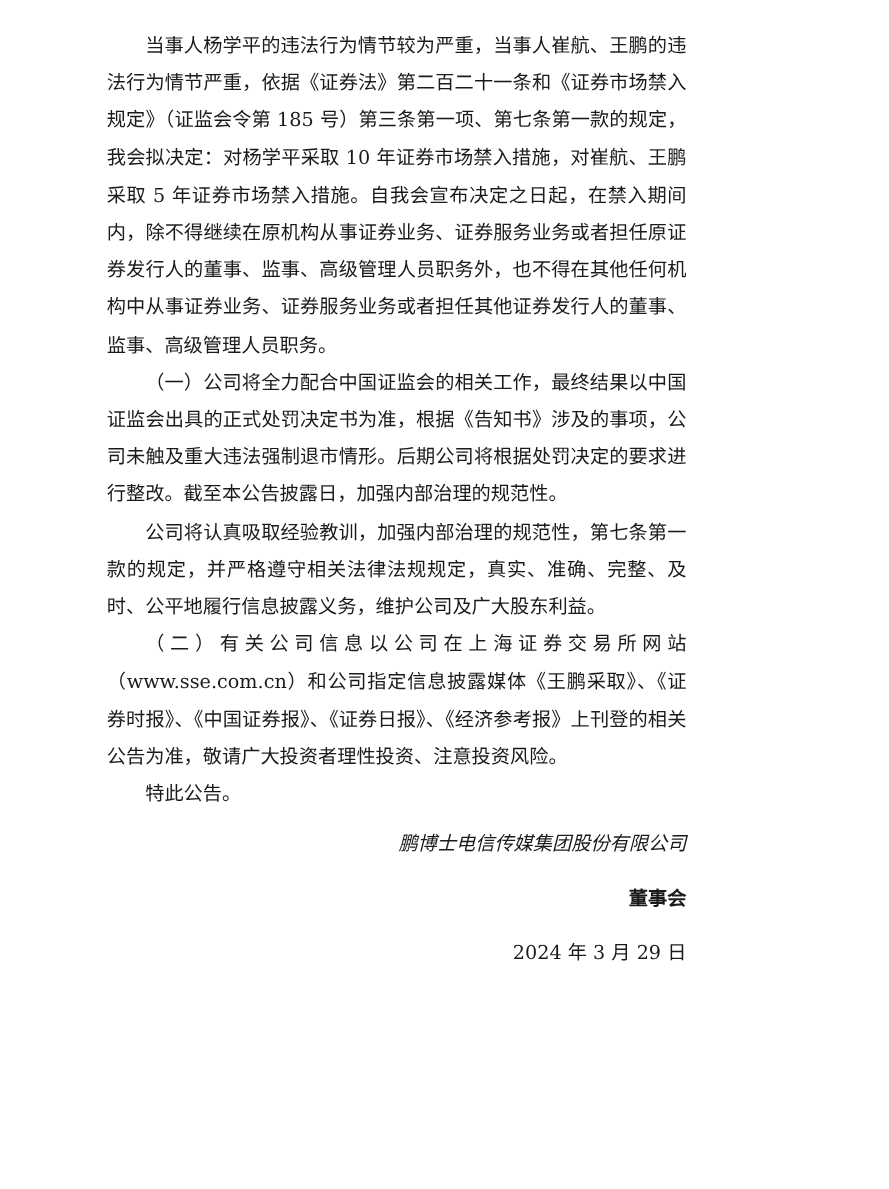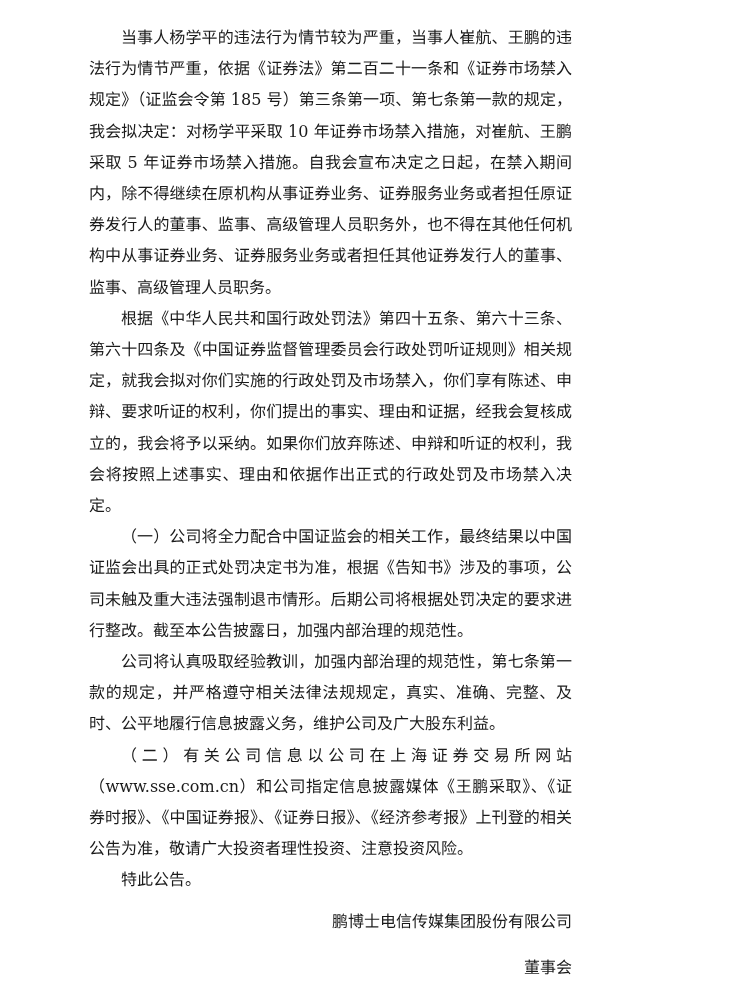--- a/index.html
+++ b/index.html
@@ -24,30 +24,29 @@
     text-align: justify;
     text-indent: 2em;
   }
   .heading {
     font-weight: bold;
   }
   .sign {
     text-align: right;
     text-indent: 0;
   }
-  .sign.company { margin-top: 10px; }
-  .sign.board   { margin-top: 15px; }
+  .sign.company { margin-top: 10px; font-style: italic; }
+  .sign.board   { margin-top: 15px; font-weight: bold; }
   .sign.date    { margin-top: 13px; }
 </style>
 </head>
 <body>
 
 <div class="page">
   <p class="para">当事人杨学平的违法行为情节较为严重，当事人崔航、王鹏的违法行为情节严重，依据《证券法》第二百二十一条和《证券市场禁入规定》（证监会令第 185 号）第三条第一项、第七条第一款的规定，我会拟决定：对杨学平采取 10 年证券市场禁入措施，对崔航、王鹏采取 5 年证券市场禁入措施。自我会宣布决定之日起，在禁入期间内，除不得继续在原机构从事证券业务、证券服务业务或者担任原证券发行人的董事、监事、高级管理人员职务外，也不得在其他任何机构中从事证券业务、证券服务业务或者担任其他证券发行人的董事、监事、高级管理人员职务。</p>
-  <p class="para">根据《中华人民共和国行政处罚法》第四十五条、第六十三条、第六十四条及《中国证券监督管理委员会行政处罚听证规则》相关规定，就我会拟对你们实施的行政处罚及市场禁入，你们享有陈述、申辩、要求听证的权利，你们提出的事实、理由和证据，经我会复核成立的，我会将予以采纳。如果你们放弃陈述、申辩和听证的权利，我会将按照上述事实、理由和依据作出正式的行政处罚及市场禁入决定。</p>
   <p class="para">（一）公司将全力配合中国证监会的相关工作，最终结果以中国证监会出具的正式处罚决定书为准，根据《告知书》涉及的事项，公司未触及重大违法强制退市情形。后期公司将根据处罚决定的要求进行整改。截至本公告披露日，加强内部治理的规范性。</p>
   <p class="para">公司将认真吸取经验教训，加强内部治理的规范性，第七条第一款的规定，并严格遵守相关法律法规规定，真实、准确、完整、及时、公平地履行信息披露义务，维护公司及广大股东利益。</p>
   <p class="para">（二）有关公司信息以公司在上海证券交易所网站（www.sse.com.cn）和公司指定信息披露媒体《王鹏采取》、《证券时报》、《中国证券报》、《证券日报》、《经济参考报》上刊登的相关公告为准，敬请广大投资者理性投资、注意投资风险。</p>
   <p class="para">特此公告。</p>
   <p class="sign company">鹏博士电信传媒集团股份有限公司</p>
   <p class="sign board">董事会</p>
   <p class="sign date">2024 年 3 月 29 日</p>
 </div>
 
 </body></html>

